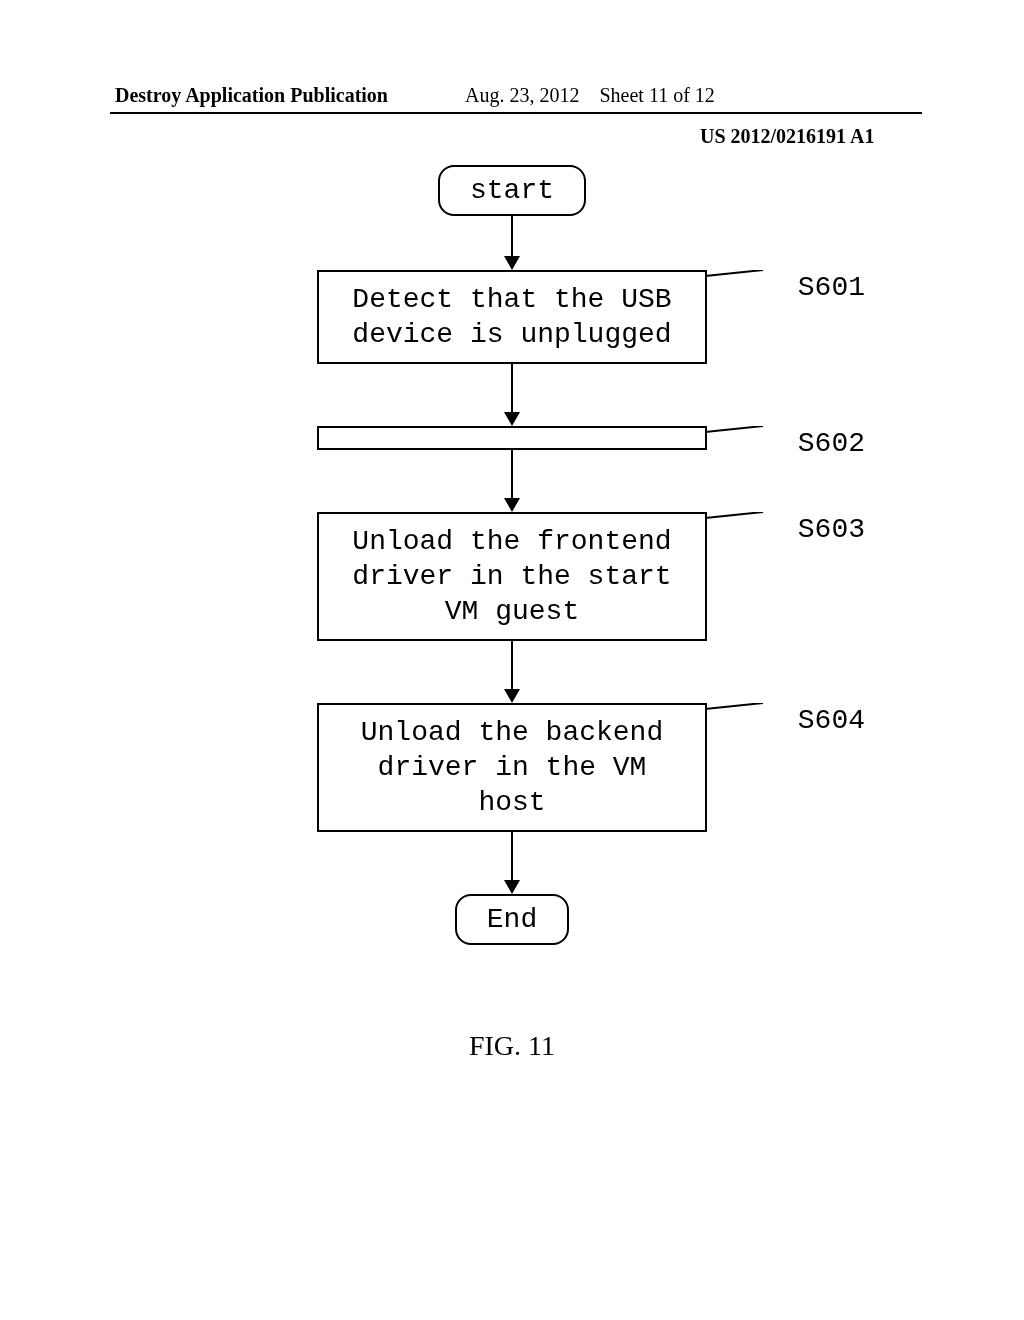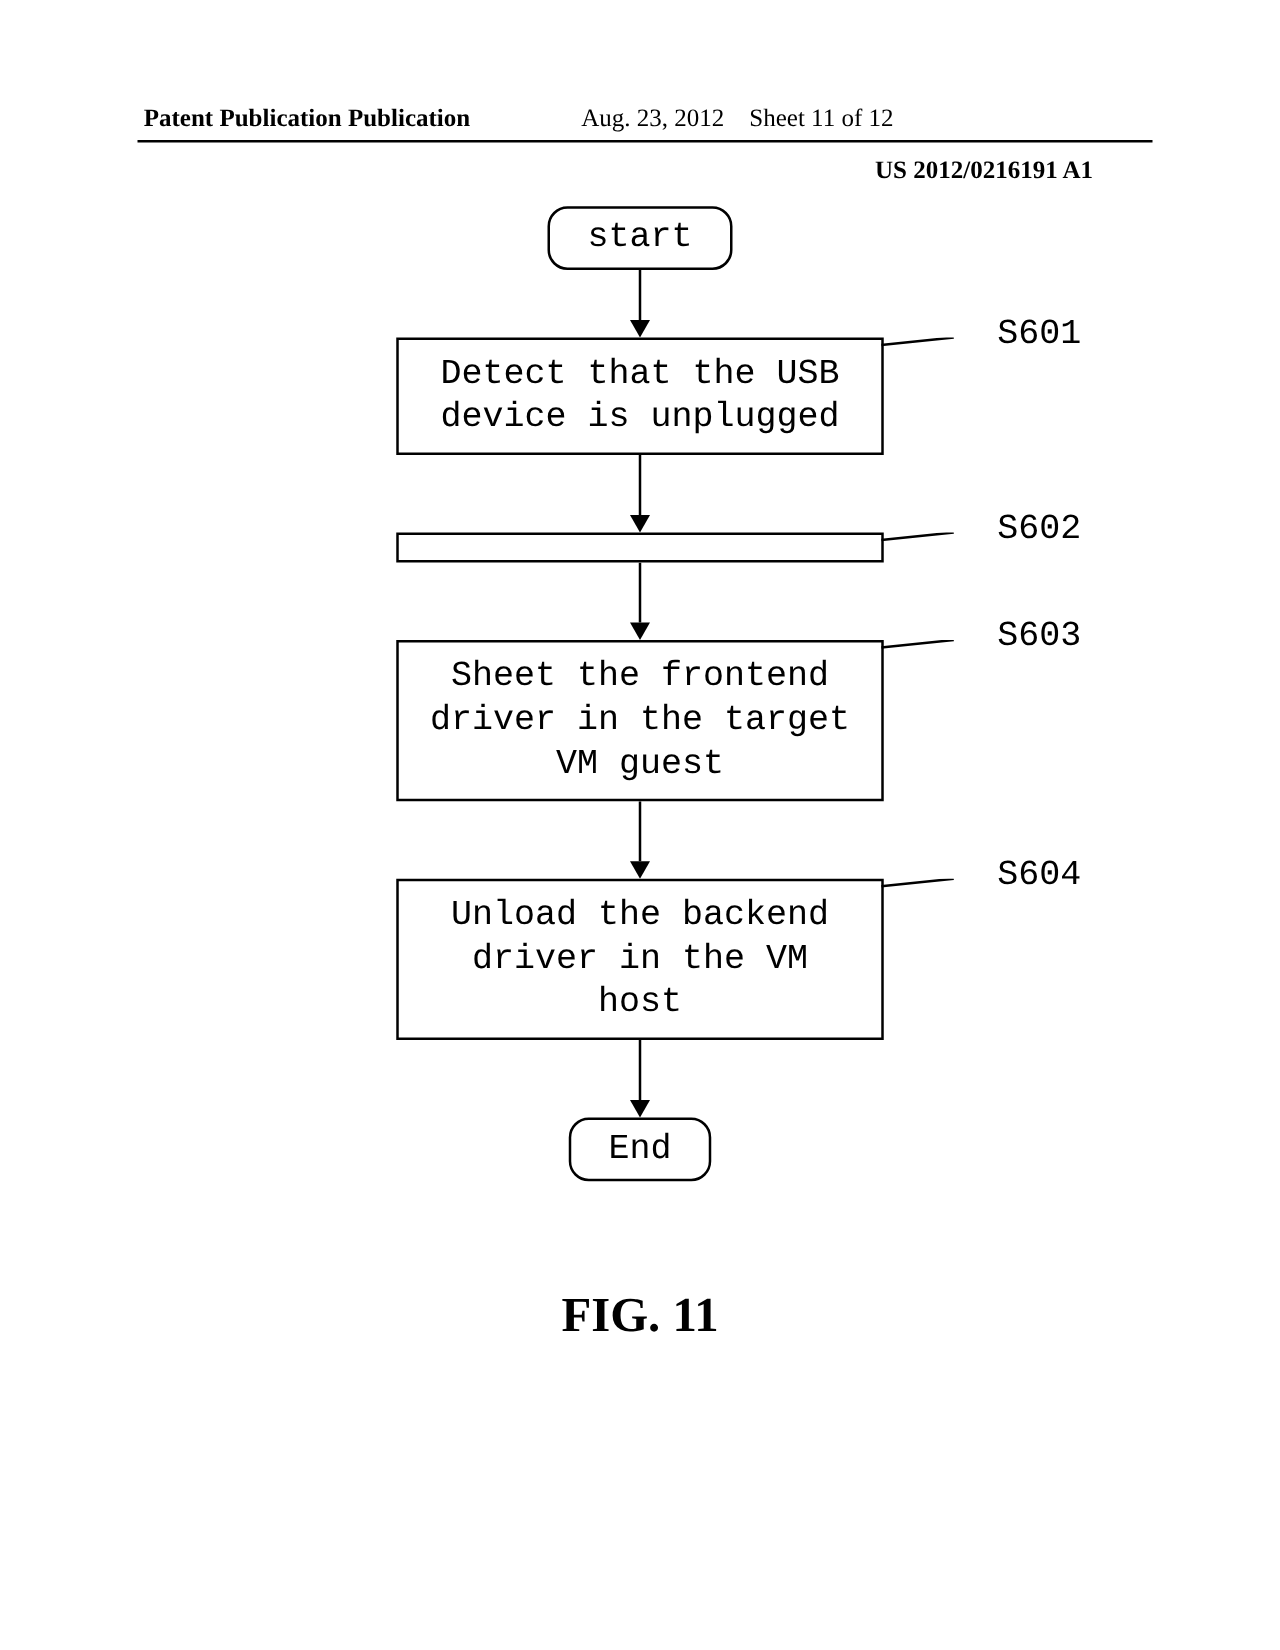--- a/index.html
+++ b/index.html
@@ -87,36 +87,36 @@
     width: 0;
     height: 0;
     border-left: 8px solid transparent;
     border-right: 8px solid transparent;
     border-top: 14px solid #000;
   }
   .step-label {
     position: absolute;
     font-size: 28px;
     color: #000;
+    margin-top: 20px;
   }
   .fig-caption {
     position: absolute;
     top: 1030px;
     left: 50%;
     transform: translateX(-50%);
-    font-size: 39px;
+    font-size: 28px;
     color: #000;
-    font-weight: bold;
   }
 </style>
 </head>
 <body>
 
 <div class="header">
-  <span class="header-left">Patent Publication Publication</span>
+  <span class="header-left">Destroy Application Publication</span>
   <span class="header-center">
     <span>Aug. 23, 2012</span>
     &nbsp;&nbsp;
     <span>Sheet 11 of 12</span>
   </span>
   <span class="header-right">US 2012/0216191 A1</span>
 </div>
 <div class="header-line"></div>
 
 <div class="flowchart">
@@ -147,21 +147,21 @@
     </svg>
     <span class="step-label" style="top:-22px; right:-160px;">S602</span>
   </div>
 
   <div class="arrow-container">
     <div class="arrow-line" style="height:48px"></div>
     <div class="arrow-head"></div>
   </div>
 
   <div class="process">
-    <span>Sheet the frontend driver in the target VM guest</span>
+    <span>Unload the frontend driver in the start VM guest</span>
     <svg style="position:absolute; top:-2px; right:-80px; width:80px; height:30px;">
       <line x1="0" y1="6" x2="58" y2="0" stroke="#000" stroke-width="2"></line>
     </svg>
     <span class="step-label" style="top:-22px; right:-160px;">S603</span>
   </div>
 
   <div class="arrow-container">
     <div class="arrow-line" style="height:48px"></div>
     <div class="arrow-head"></div>
   </div>

